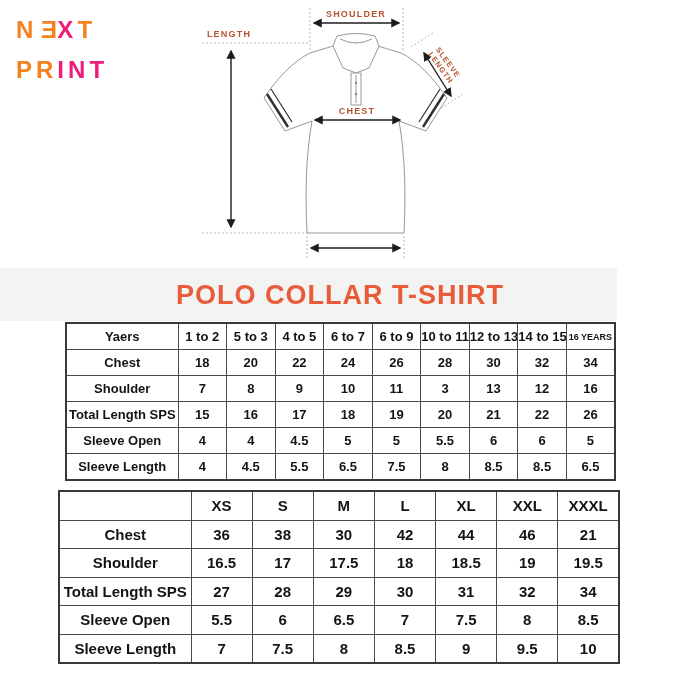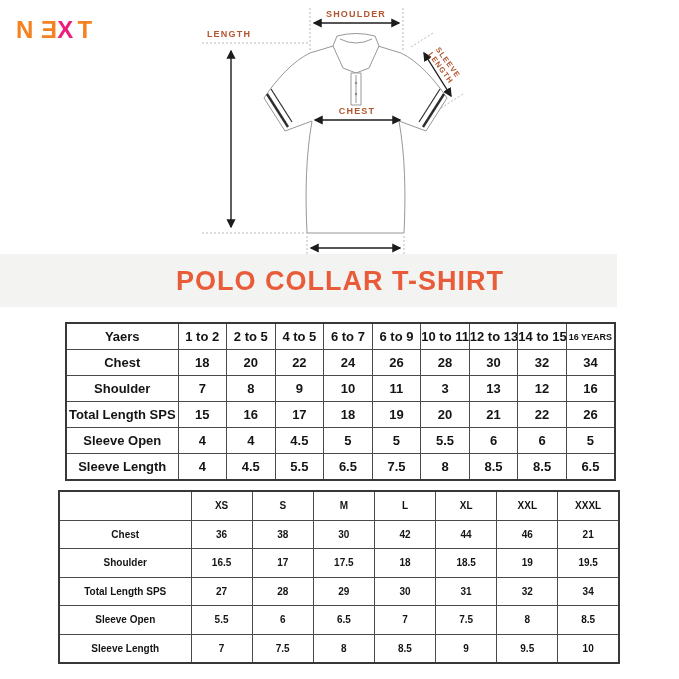--- a/index.html
+++ b/index.html
@@ -16,44 +16,45 @@
   #diagram{position:absolute;left:190px;top:0;width:300px;height:268px;}
   .dot{stroke:#b9b9b9;stroke-width:1;stroke-dasharray:2 2;fill:none;}
   .arrow{stroke:#1c1c1c;stroke-width:1.4;}
   .shirt{fill:#ffffff;stroke:#989898;stroke-width:1;stroke-linejoin:round;}
   .shirtline{fill:none;stroke:#989898;stroke-width:1;}
   .cuff{stroke:#2e2e2e;fill:none;}
   .mlabel{font-family:"Liberation Sans","DejaVu Sans",sans-serif;font-size:9px;font-weight:bold;
           fill:#B2552F;letter-spacing:1.2px;text-anchor:middle;}
   .mlabel.small{font-size:7.5px;letter-spacing:1px;}
   
-  #title-band{position:absolute;left:0;top:254px;width:617px;height:53px;background:#f3f3f2;}
+  #title-band{position:absolute;left:0;top:268px;width:617px;height:53px;background:#f3f3f2;}
   #title{position:absolute;left:40px;top:0;width:600px;height:53px;line-height:55px;text-align:center;
          font-size:27px;font-weight:bold;letter-spacing:1px;color:#E85C3A;}
   
   table{border-collapse:collapse;table-layout:fixed;background:#fff;}
   td,th{border:1px solid #4a4a4a;text-align:center;vertical-align:middle;
         font-weight:bold;color:#141414;padding:0;overflow:hidden;white-space:nowrap;}
   #kids-wrap{position:absolute;left:65px;top:322px;}
   #kids-table{width:551px;border:2px solid #383838;}
   #kids-table th,#kids-table td{height:25px;font-size:13px;}
   #kids-table col.lbl{width:112px;}
   #kids-table thead th:last-child{font-size:9px;letter-spacing:0;border-radius:7px;}
   #adult-wrap{position:absolute;left:58px;top:490px;}
   #adult-table{width:562px;border:2px solid #383838;}
-  #adult-table th,#adult-table td{height:27.5px;font-size:10px;margin-top:19px;}
+  #adult-table th,#adult-table td{height:27.5px;font-size:15px;margin-top:19px;}
   #adult-table col.lbl{width:132px;}
 </style>
 </head>
 <body>
 
 <div id="stage">
 
   <div id="logo">
     <div id="logo-line1"><span class="o">N</span><span class="o rev">E</span><span class="m">X</span><span class="o">T</span></div>
+    <div id="logo-line2"><span class="o">P</span><span class="o">R</span><span class="m">I</span><span class="m">N</span><span class="m">T</span></div>
   </div>
 
   <svg id="diagram" viewBox="0 0 300 268">
     <defs>
       <marker id="ah" viewBox="0 0 10 10" refX="8.5" refY="5" markerWidth="6.5" markerHeight="6.5" orient="auto-start-reverse">
         <path d="M0,0 L10,5 L0,10 z" fill="#1c1c1c"></path>
       </marker>
     </defs>
 
     <g>
@@ -109,21 +110,21 @@
   <div id="kids-wrap">
     <table id="kids-table">
       <colgroup>
           <col class="lbl">
           <col span="9">
         </colgroup>
       <thead>
           <tr>
             <th>Yaers</th>
             <th>1 to 2</th>
-            <th>2 to 5</th>
+            <th>5 to 3</th>
             <th>4 to 5</th>
             <th>6 to 7</th>
             <th>6 to 9</th>
             <th>10 to 11</th>
             <th>12 to 13</th>
             <th>14 to 15</th>
             <th>16 YEARS</th>
           </tr>
         </thead>
       <tbody>

